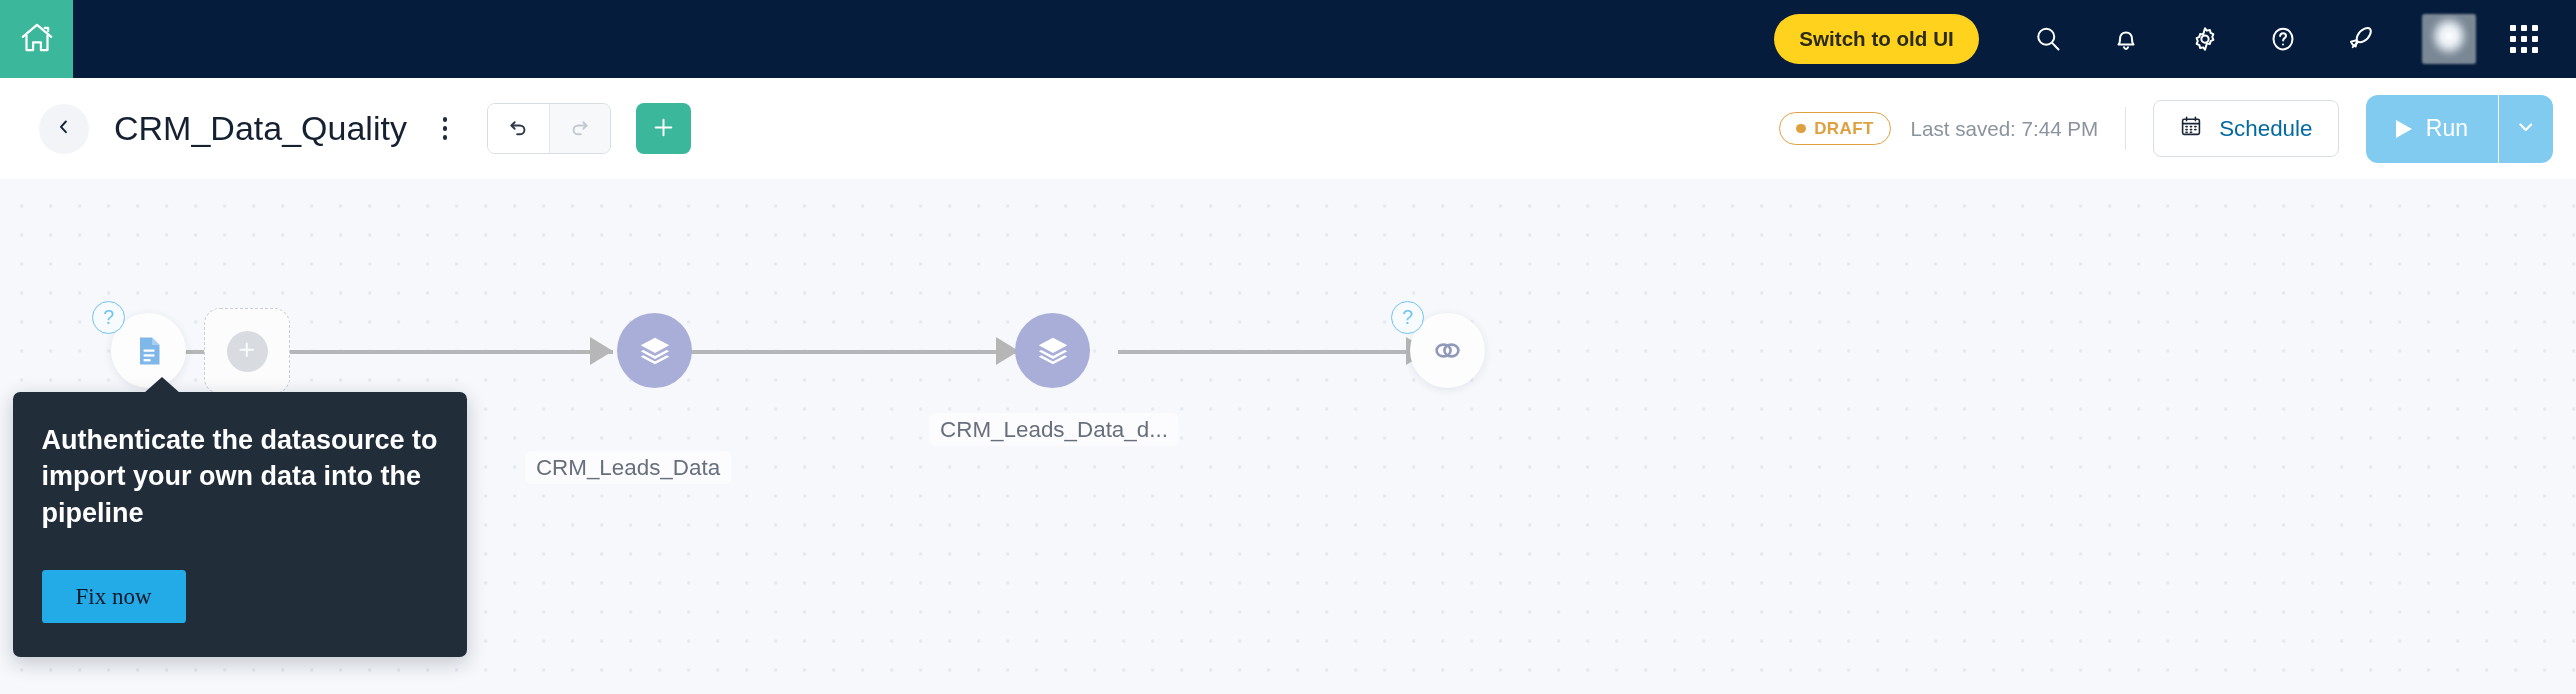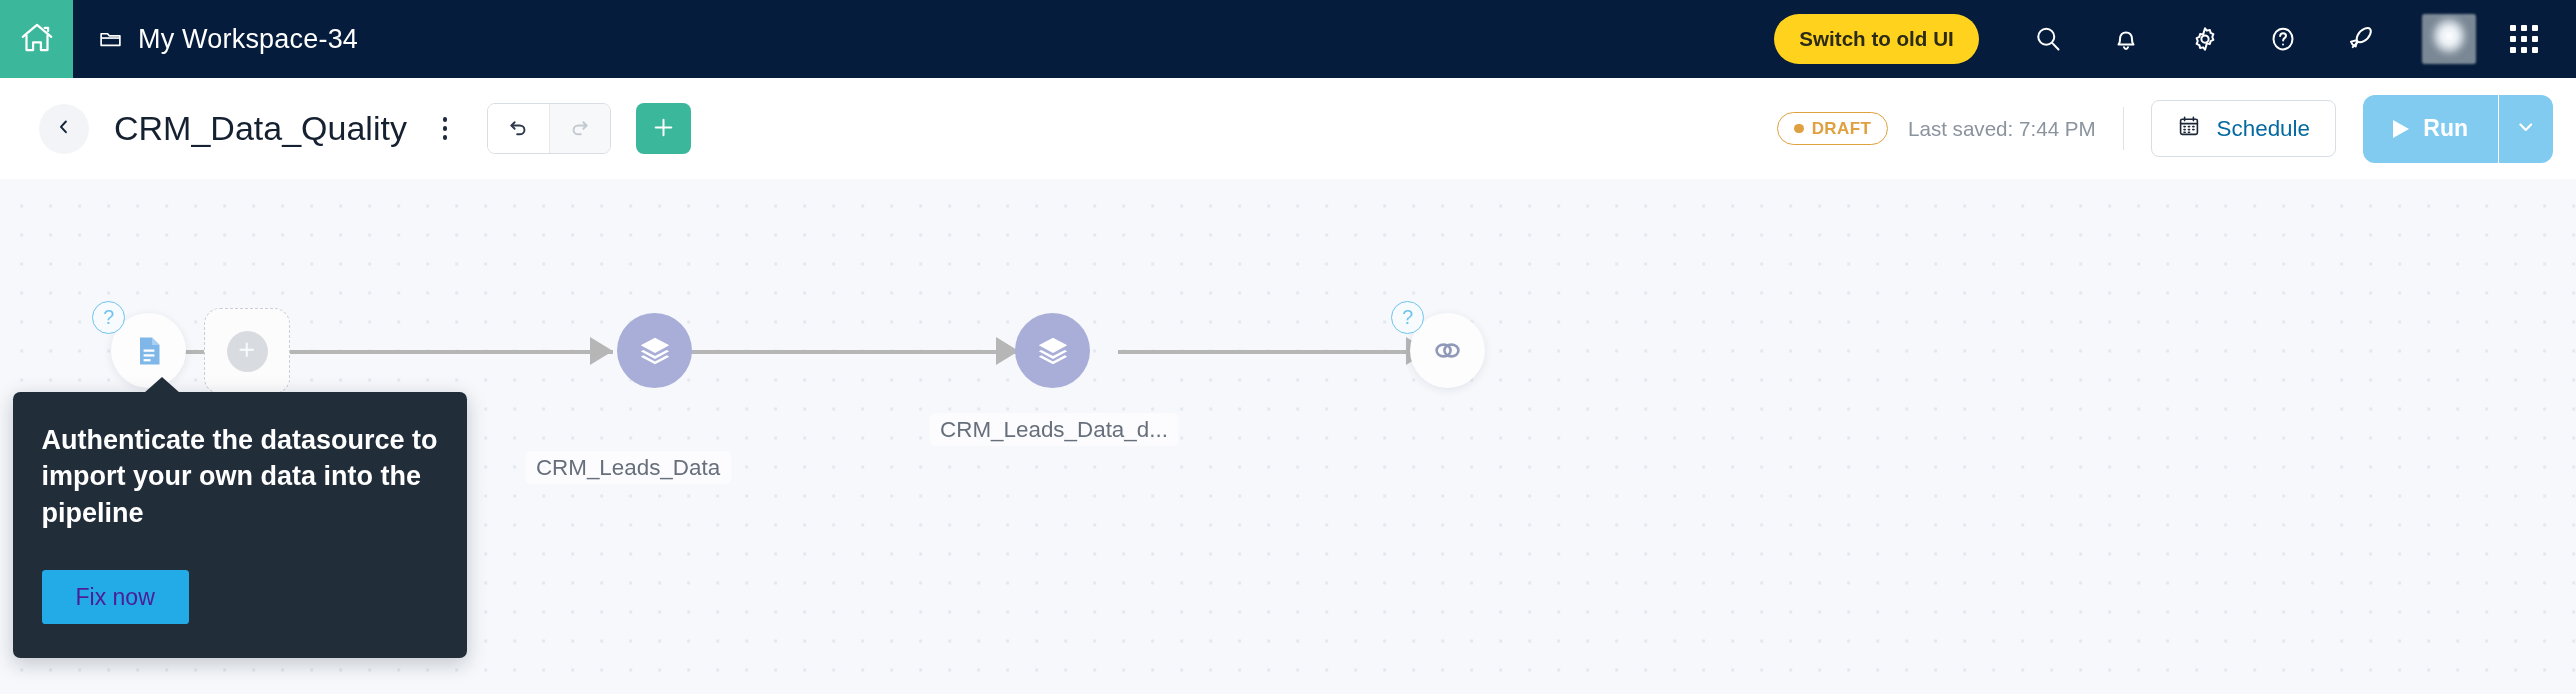--- a/index.html
+++ b/index.html
@@ -192,21 +192,20 @@
   .schedule-btn svg { width: 24px; height: 24px; }
   .schedule-btn span { font-size: 22.4px; color: #0369a1; white-space: nowrap; }
 
   .run-group {
     display: flex;
     margin-left: 27px;
     border-radius: 12px;
     overflow: hidden;
     height: 68px;
     flex: none;
-    font-weight: bold;
   }
   .run-btn {
     background: #80CBEF;
     display: flex; align-items: center; gap: 14.3px;
     padding: 0 30px;
     cursor: pointer;
   }
   .run-btn .play { width: 0; height: 0; border-left: 16px solid #ffffff; border-top: 9.8px solid transparent; border-bottom: 9.8px solid transparent; }
   .run-btn span { color: #ffffff; font-size: 23px; }
   .run-caret {
@@ -328,53 +327,44 @@
   .tooltip-text {
     color: #ffffff;
     font-size: 27px;
     font-weight: 700;
     line-height: 1.35;
     margin-bottom: 39px;
   }
   .fix-now {
     display: inline-block;
     background: #22ABE6;
-    color: #4c1d95;
+    color: #0f172a;
     font-size: 23px;
     border: none;
     border-radius: 3.6px;
     padding: 13.4px 34px;
     cursor: pointer;
-    font-family: Liberation Sans, sans-serif;
+    font-family: Liberation Serif, serif;
   }
 </style>
 </head>
 <body>
 
 <div class="topbar">
 
   <div class="home-tile">
     <span>
       <svg viewBox="0 0 24 24" fill="none" stroke="#ffffff" stroke-width="1.5" stroke-linecap="round" stroke-linejoin="round">
         <path d="M2.5 11.2 12 3.2l9.5 8"></path>
         <path d="M5 10.4V20h4.4v-5.1h5.2V20H19v-9.6"></path>
         <path d="M17.1 5.2h2.3v2.2"></path>
       </svg>
     </span>
   </div>
 
-  <div class="ws-group">
-    <span class="ws-folder">
-      <svg viewBox="0 0 24 24" fill="none" stroke="#ffffff" stroke-width="1.6" stroke-linejoin="round">
-        <path d="M3 6.5h6.2l1.6 2H21v9.2H3z"></path>
-        <path d="M3 10.6h18"></path>
-      </svg>
-    </span>
-    <span class="ws-name">My Workspace-34</span>
-  </div>
 
   <div class="topbar-spacer"></div>
 
   <div class="topbar-right">
 
     <button class="switch-old-ui">Switch to old UI</button>
 
     <div class="tb-icon">
       <svg viewBox="0 0 24 24" fill="none" stroke="#ffffff" stroke-width="1.6" stroke-linecap="round">
         <circle cx="10.6" cy="10.2" r="6.4"></circle>

